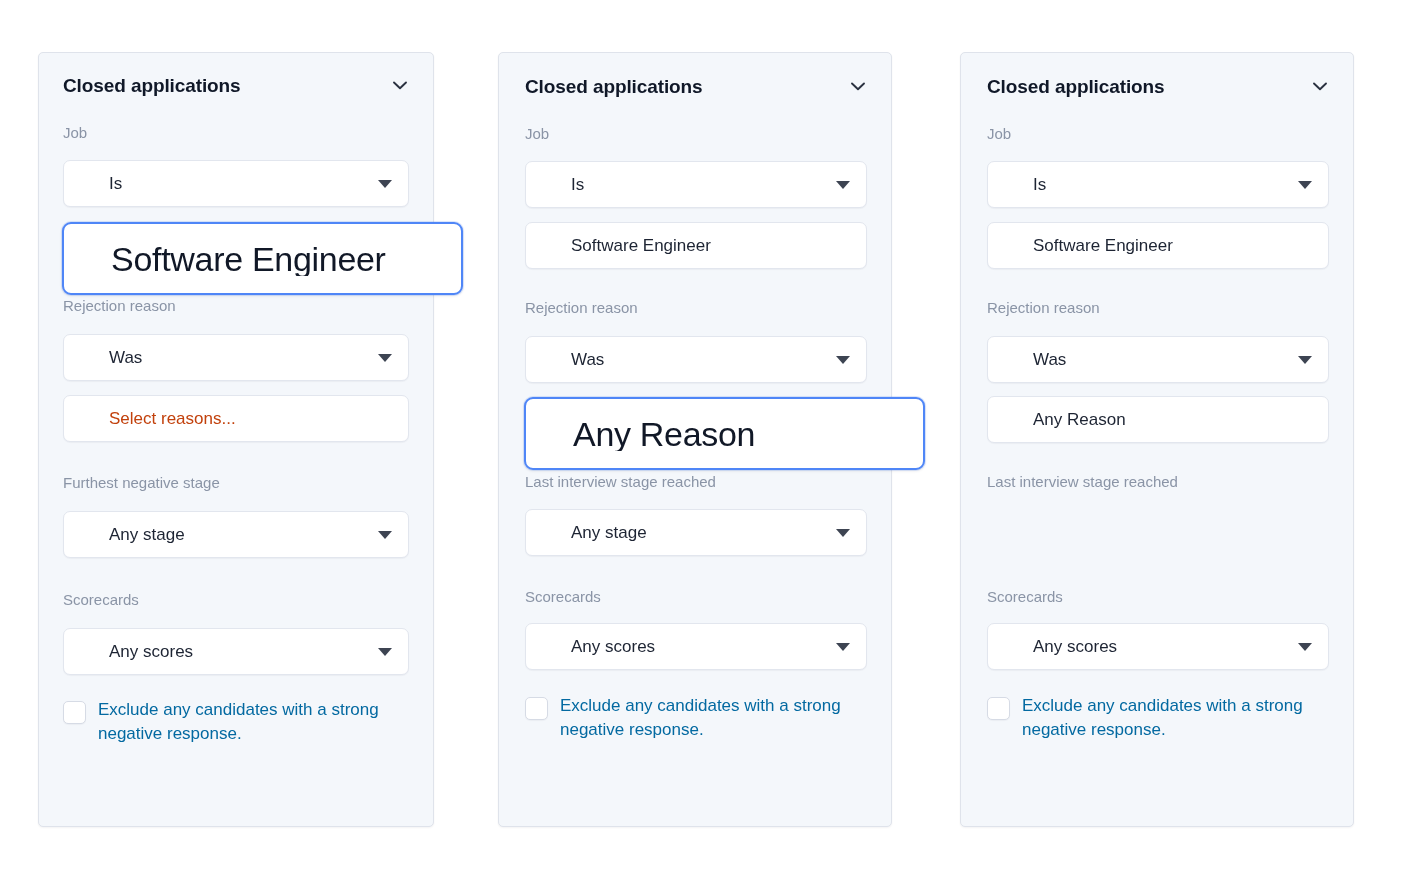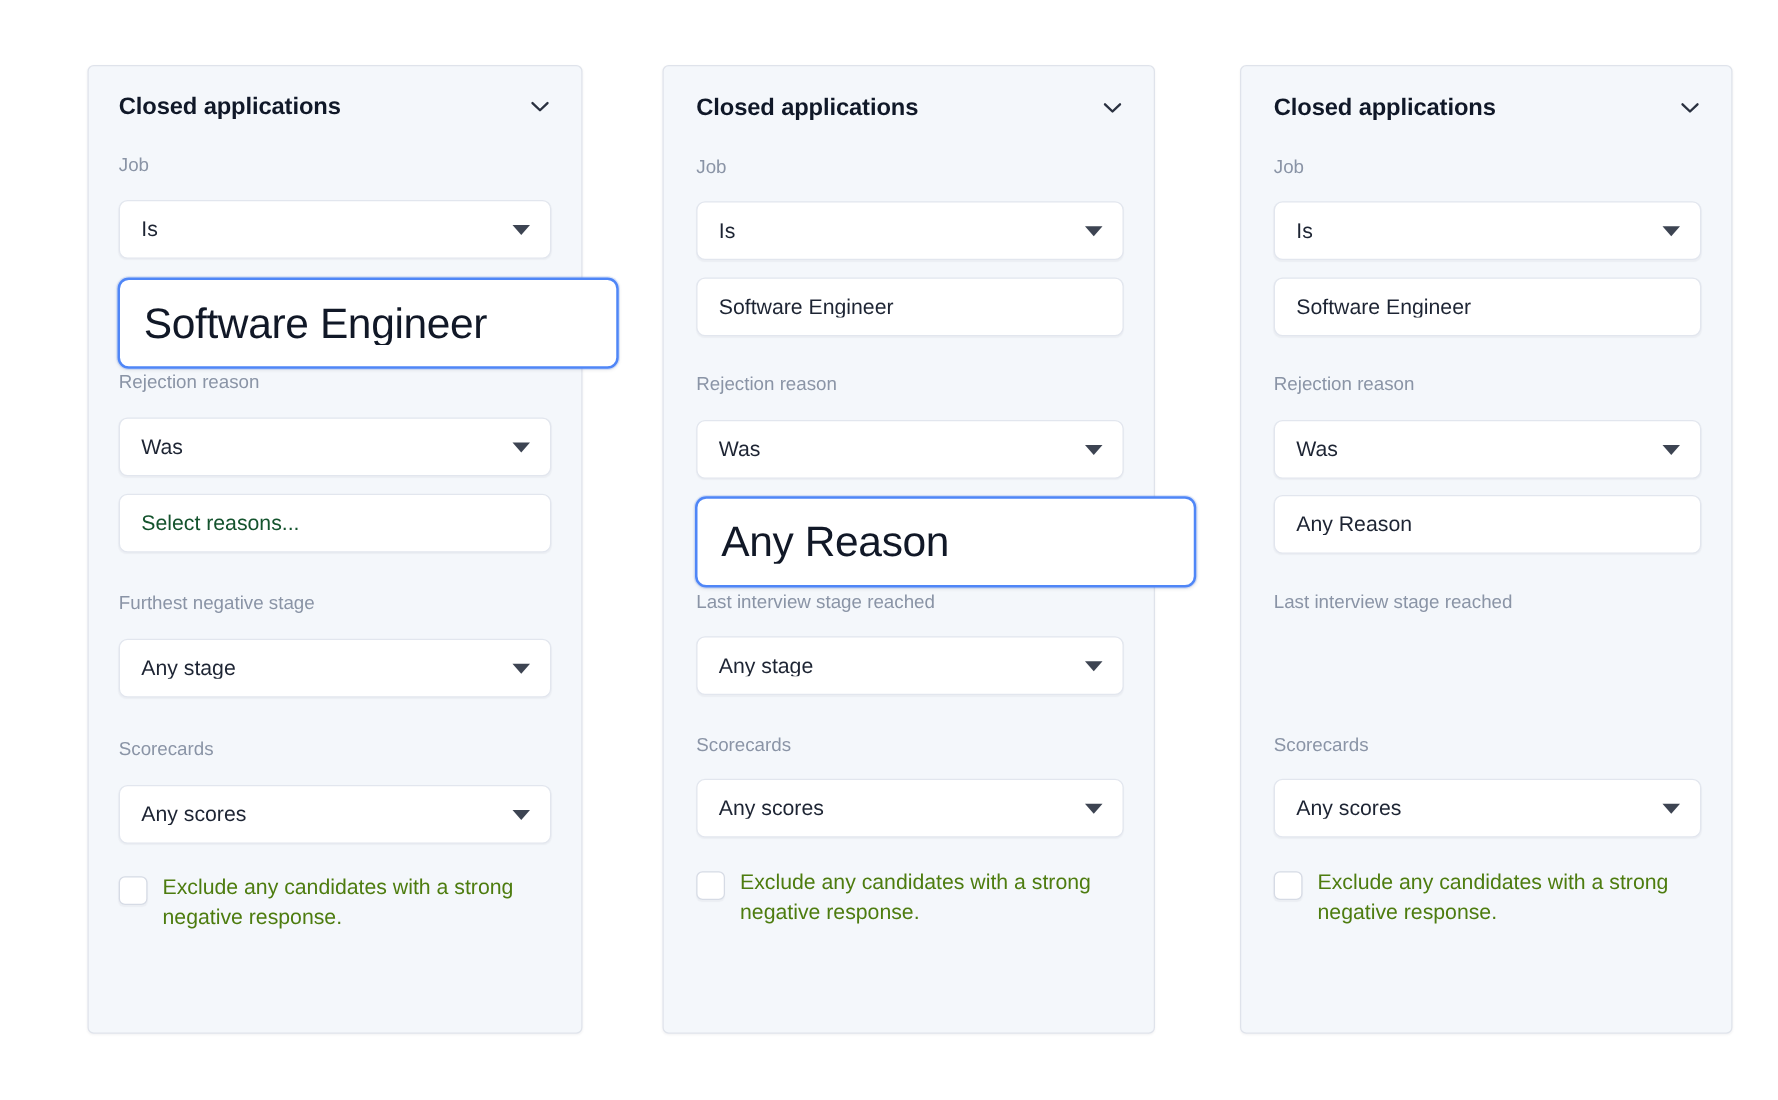--- a/index.html
+++ b/index.html
@@ -12,21 +12,20 @@
 
   #stage { position: relative; width: 1422px; height: 880px; }
 
   
   .panel {
     position: absolute;
     background: #f4f7fb;
     border: 1px solid #dfe3eb;
     border-radius: 5px;
     box-shadow: 0 1px 2px rgba(17,24,39,0.05);
-    margin-left: 32px;
   }
   .panel-inner { position: relative; width: 100%; height: 100%; }
 
   
   .panel-header {
     position: absolute;
     display: flex;
     align-items: center;
     justify-content: space-between;
   }
@@ -54,30 +53,31 @@
   }
 
   .control {
     position: absolute;
     background: #ffffff;
     border: 1px solid #e2e6ee;
     border-radius: 7px;
     display: flex;
     align-items: center;
     box-shadow: 0 1px 1px rgba(16,24,40,0.04);
+    padding-left: 28px;
   }
   .control .ctl-text {
     font-size: 17px;
     color: #1d2433;
     padding-left: 17px;
     line-height: 1;
     white-space: nowrap;
     overflow: hidden;
   }
-  .control .ctl-text.placeholder { color: #14532d; }
+  .control .ctl-text.placeholder { color: #c2410c; }
 
   .caret {
     position: absolute;
     right: 16px;
     top: 50%;
     transform: translateY(-50%);
     width: 0; height: 0;
     border-left: 7px solid transparent;
     border-right: 7px solid transparent;
     border-top: 8px solid #3d4452;
@@ -110,21 +110,21 @@
     width: 23px; height: 23px;
     border: 1px solid #d6dbe5;
     border-radius: 5px;
     background: #ffffff;
     flex: 0 0 auto;
     margin-top: 3px;
     box-shadow: 0 1px 1px rgba(16,24,40,0.04);
   }
   .checkbox-label {
     font-size: 17px;
-    color: #4d7c0f;
+    color: #0369a1;
     line-height: 1.42;
     margin-left: 12px;
   }
 </style>
 </head>
 <body>
 
 <div id="stage">
 
   <div class="panel" style="left:38px; top:52px; width:396px; height:775px;">

